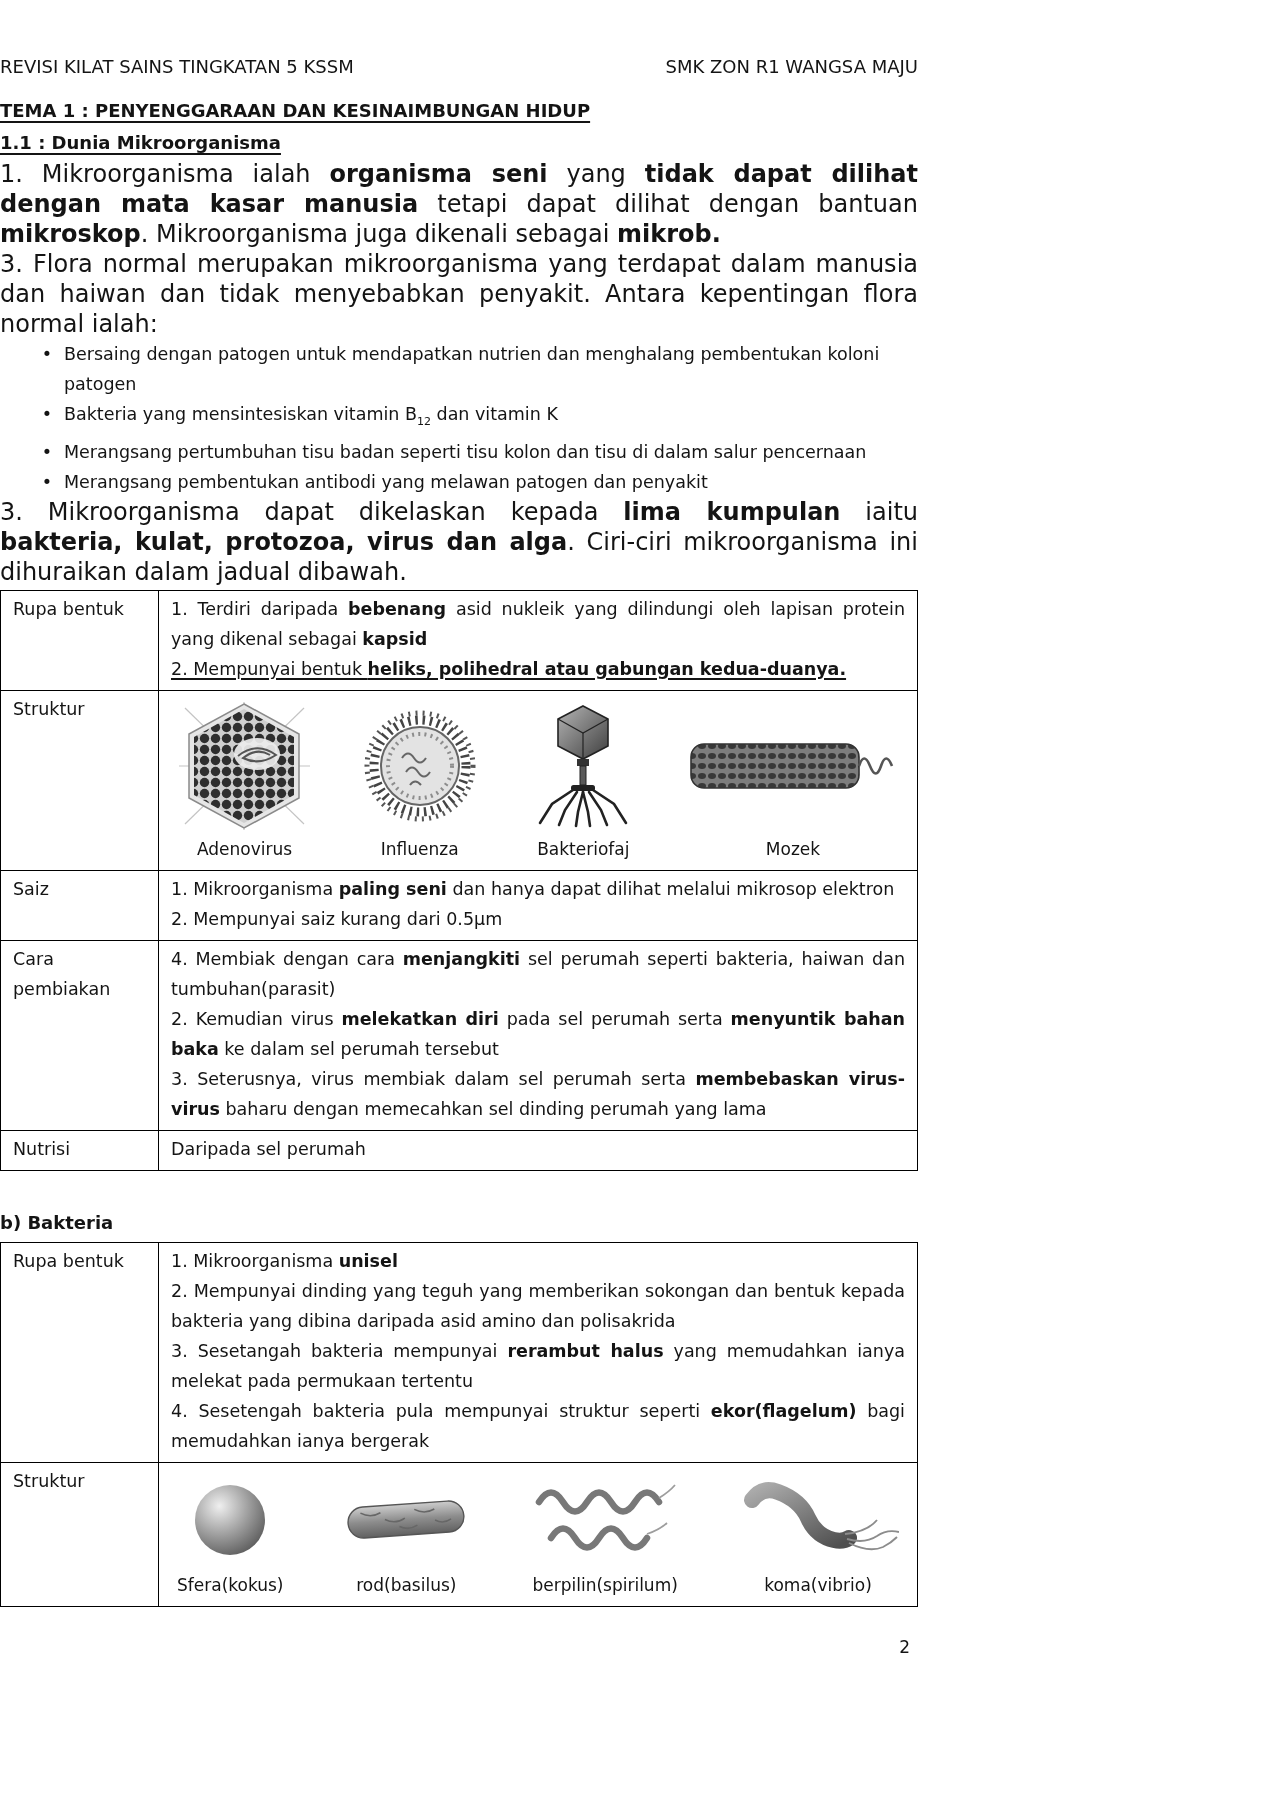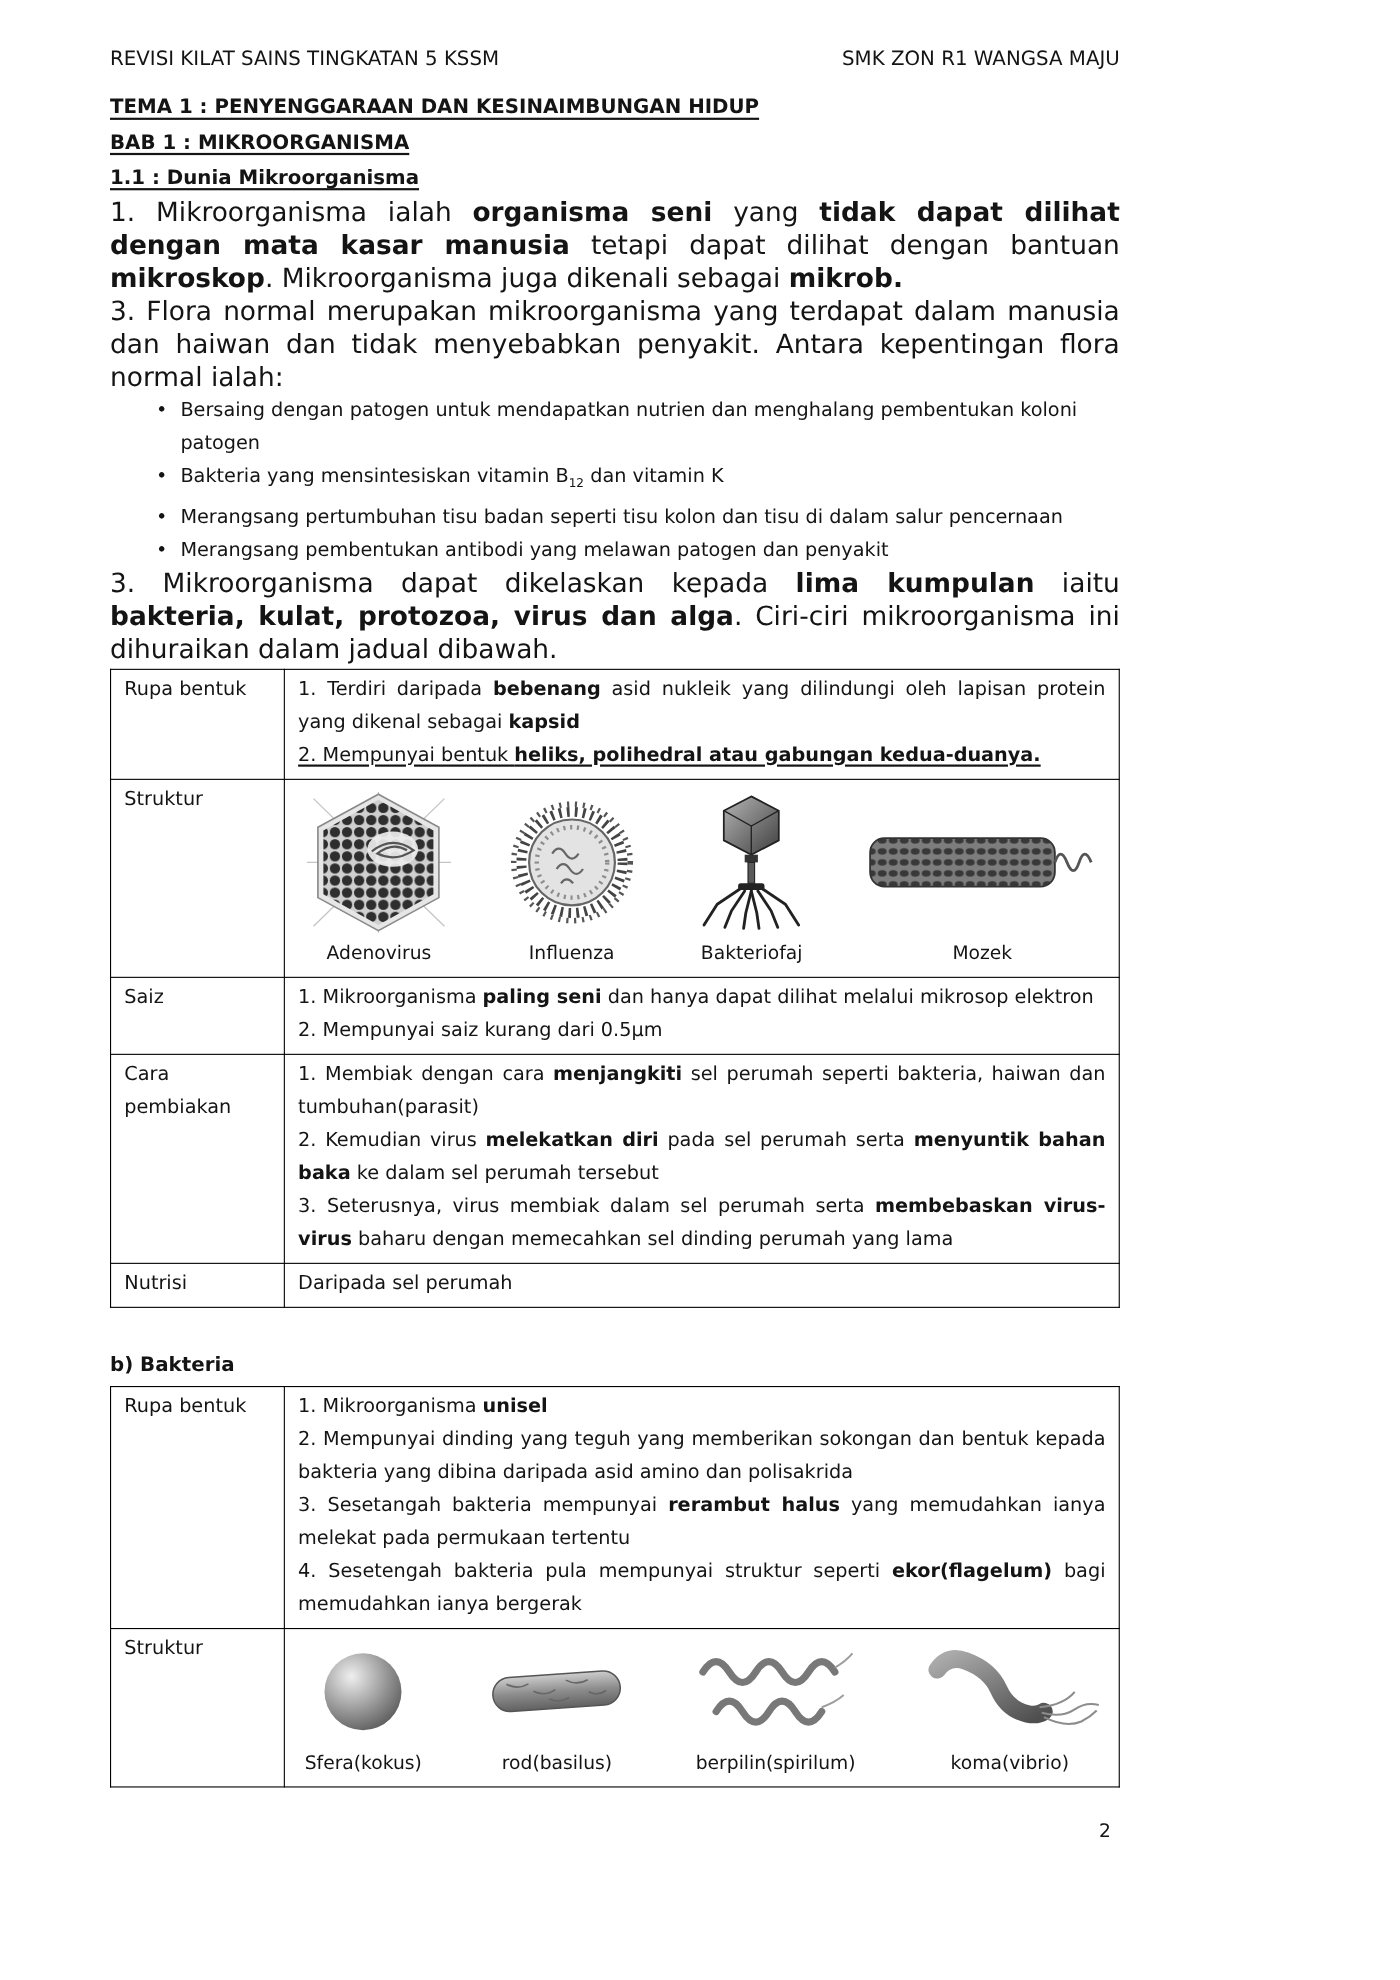--- a/index.html
+++ b/index.html
@@ -1,21 +1,21 @@
 <!DOCTYPE html>
 <html><head>
 <meta charset="utf-8">
 <style>
   * { margin:0; padding:0; box-sizing:border-box; }
   html,body { background:#ffffff; }
   body {
     width:1273px; height:1800px; position:relative; overflow:hidden;
     font-family:"DejaVu Sans", sans-serif; color:#141414;
   }
-  .page { margin-left:100px; padding-top:40px; width:918px; }
+  .page { padding-top:53px; width:918px; }
 
   
   .doc-header { font-size:18px; line-height:28px; }
   .header-row { display:flex; justify-content:space-between; }
 
   
   .heading {
     font-size:18px; font-weight:bold; line-height:32px;
     text-decoration:underline; text-decoration-thickness:1.8px; text-underline-offset:4px;
   }
@@ -66,21 +66,20 @@
 
   <header class="doc-header">
     <div class="header-row">
       <span>REVISI KILAT SAINS TINGKATAN 5 KSSM</span>
       <span>SMK ZON R1 WANGSA MAJU</span>
     </div>
   </header>
 
   <div class="headings-block">
     <div class="heading">TEMA 1 : PENYENGGARAAN DAN KESINAIMBUNGAN HIDUP</div>
-    <div class="heading">BAB 1 : MIKROORGANISMA</div>
     <div class="heading">1.1 : Dunia Mikroorganisma</div>
   </div>
 
   <p class="para justify"><span>1. Mikroorganisma ialah </span><span class="b">organisma seni</span><span> yang </span><span class="b">tidak dapat dilihat dengan mata kasar manusia</span><span> tetapi dapat dilihat dengan bantuan </span><span class="b">mikroskop</span><span>. Mikroorganisma juga dikenali sebagai </span><span class="b">mikrob.</span></p>
   <p class="para justify"><span>3. Flora normal merupakan mikroorganisma yang terdapat dalam manusia dan haiwan dan tidak menyebabkan penyakit. Antara kepentingan flora normal ialah:</span></p>
 
   <ul class="bullets">
     <li class="bullet">
       <span class="dot">•</span>
       <span class="bullet-text"><span>Bersaing dengan patogen untuk mendapatkan nutrien dan menghalang pembentukan koloni patogen</span></span>
@@ -210,21 +209,21 @@
         <td class="label-cell">Saiz</td>
         <td class="content-cell">
           <div class="cell-line"><span>1. Mikroorganisma </span><span class="b">paling seni</span><span> dan hanya dapat dilihat melalui mikrosop elektron</span></div>
           <div class="cell-line"><span>2. Mempunyai saiz kurang dari 0.5µm</span></div>
         </td>
       </tr>
 
       <tr>
         <td class="label-cell">Cara pembiakan</td>
         <td class="content-cell">
-          <div class="cell-line"><span>1. Membiak dengan cara </span><span class="b">menjangkiti</span><span> sel perumah seperti bakteria, haiwan dan tumbuhan(parasit)</span></div>
+          <div class="cell-line"><span>4. Membiak dengan cara </span><span class="b">menjangkiti</span><span> sel perumah seperti bakteria, haiwan dan tumbuhan(parasit)</span></div>
           <div class="cell-line"><span>2. Kemudian virus </span><span class="b">melekatkan diri</span><span> pada sel perumah serta </span><span class="b">menyuntik bahan baka</span><span> ke dalam sel perumah tersebut</span></div>
           <div class="cell-line"><span>3. Seterusnya, virus membiak dalam sel perumah serta </span><span class="b">membebaskan virus-virus</span><span> baharu dengan memecahkan sel dinding perumah yang lama</span></div>
         </td>
       </tr>
 
       <tr>
         <td class="label-cell">Nutrisi</td>
         <td class="content-cell">
           <div class="cell-line"><span>Daripada sel perumah</span></div>
         </td>

